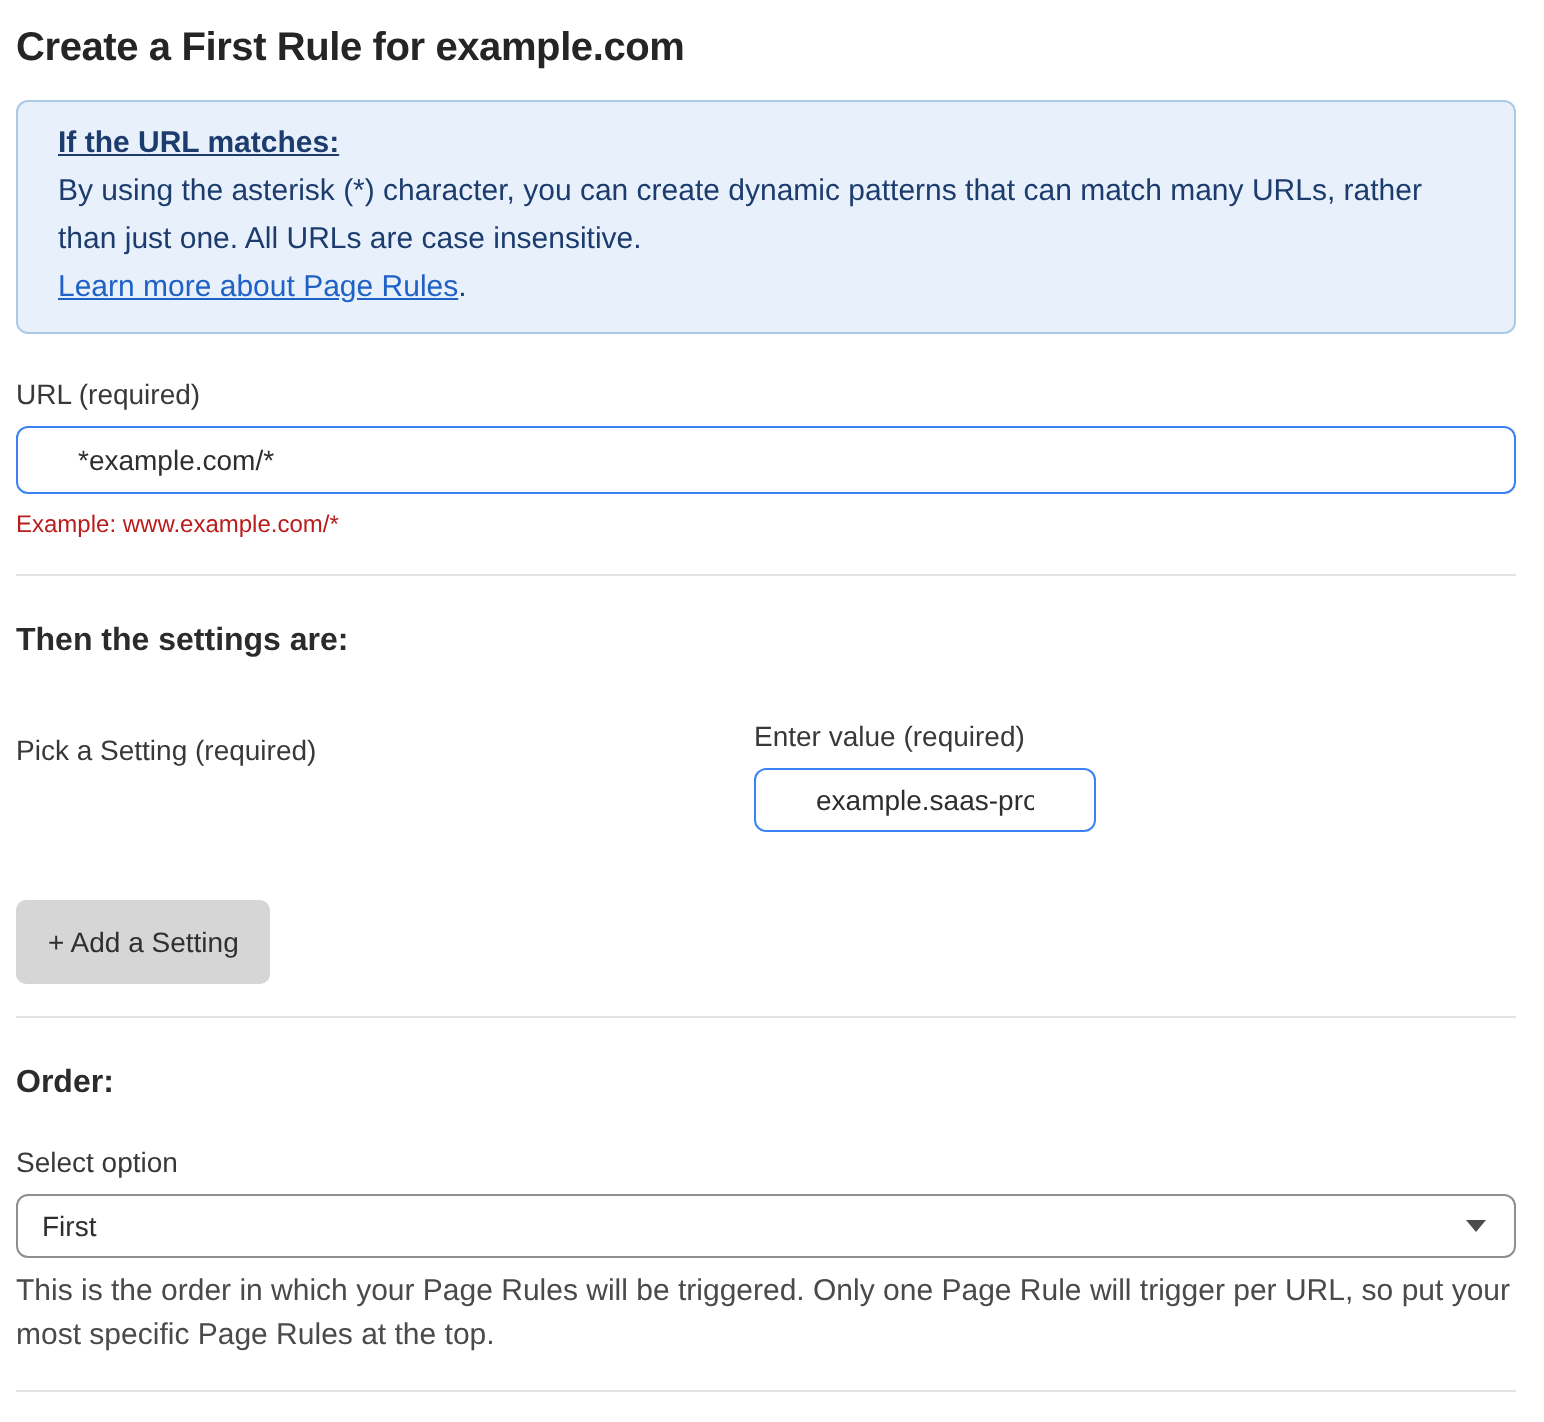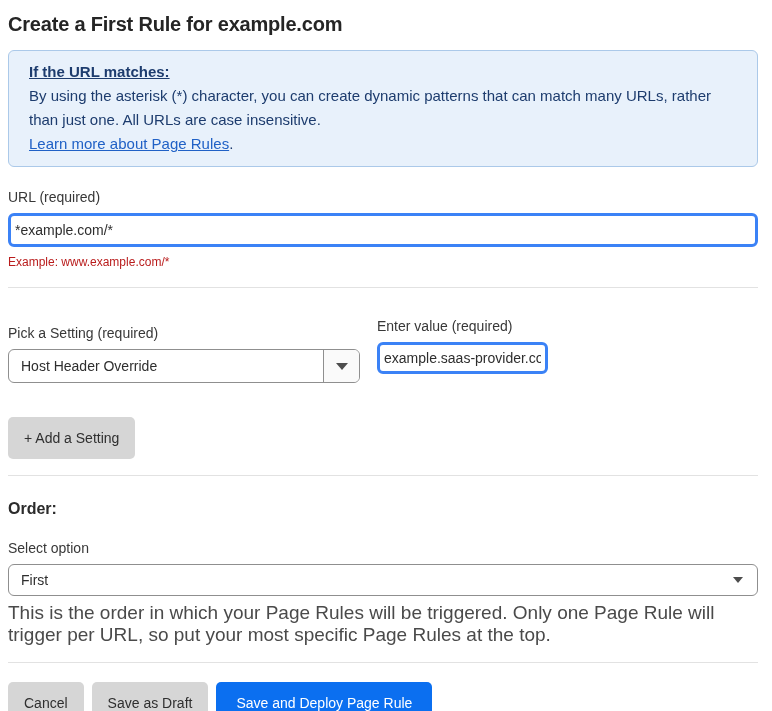--- a/index.html
+++ b/index.html
@@ -48,23 +48,23 @@
     font-size: 14px;
     color: #383838;
     line-height: 17px;
   }
   .url-label { margin-top: 22px; }
   .text-input {
     display: block;
     width: 100%;
     height: 34px;
     margin-top: 7px;
-    border: 3px solid #3b82f6;
+    border: 1px solid #3b82f6;
     border-radius: 6px;
-    padding: 0 4px;
+    padding: 0 30px;
     font-family: "Liberation Sans", sans-serif;
     font-size: 14px;
     color: #2e2e2e;
     background: #ffffff;
     outline: none;
   }
   .helper-text {
     margin-top: 6px;
     font-size: 12px;
     color: #b91c1c;
@@ -155,21 +155,21 @@
     margin-top: 7px;
     height: 32px;
   }
   .order-select .caret-plain {
     padding-right: 14px;
     display: flex;
     align-items: center;
   }
   .order-helper {
     margin-top: 6px;
-    font-size: 19px;
+    font-size: 15px;
     color: #4a4a4a;
     line-height: 22px;
   }
   .footer-actions {
     margin-top: 19px;
     display: flex;
     align-items: center;
     gap: 8px;
   }
   .btn-blue {
@@ -189,30 +189,25 @@
     <div class="info-body">By using the asterisk (*) character, you can create dynamic patterns that can match many URLs, rather than just one. All URLs are case insensitive.</div>
     <div><a>Learn more about Page Rules</a><span>.</span></div>
   </div>
 
   <div class="field-label url-label">URL (required)</div>
   <input class="text-input" type="text" value="*example.com/*" style="">
   <div class="helper-text">Example: www.example.com/*</div>
 
   <hr class="divider">
 
+  <div class="section-heading">Then the settings are:</div>
 
   <div class="settings-row">
     <div class="col-setting">
       <div class="field-label">Pick a Setting (required)</div>
-      <div class="select-box">
-        <div class="select-value">Host Header Override</div>
-        <div class="caret-section">
-          <span class="caret"></span>
-        </div>
-      </div>
     </div>
     <div class="col-value">
       <div class="field-label">Enter value (required)</div>
       <input class="text-input value-input" type="text" value="example.saas-provider.com" style="">
     </div>
   </div>
 
   <button class="btn btn-gray add-setting-btn">+ Add a Setting</button>
 
   <hr class="divider">

